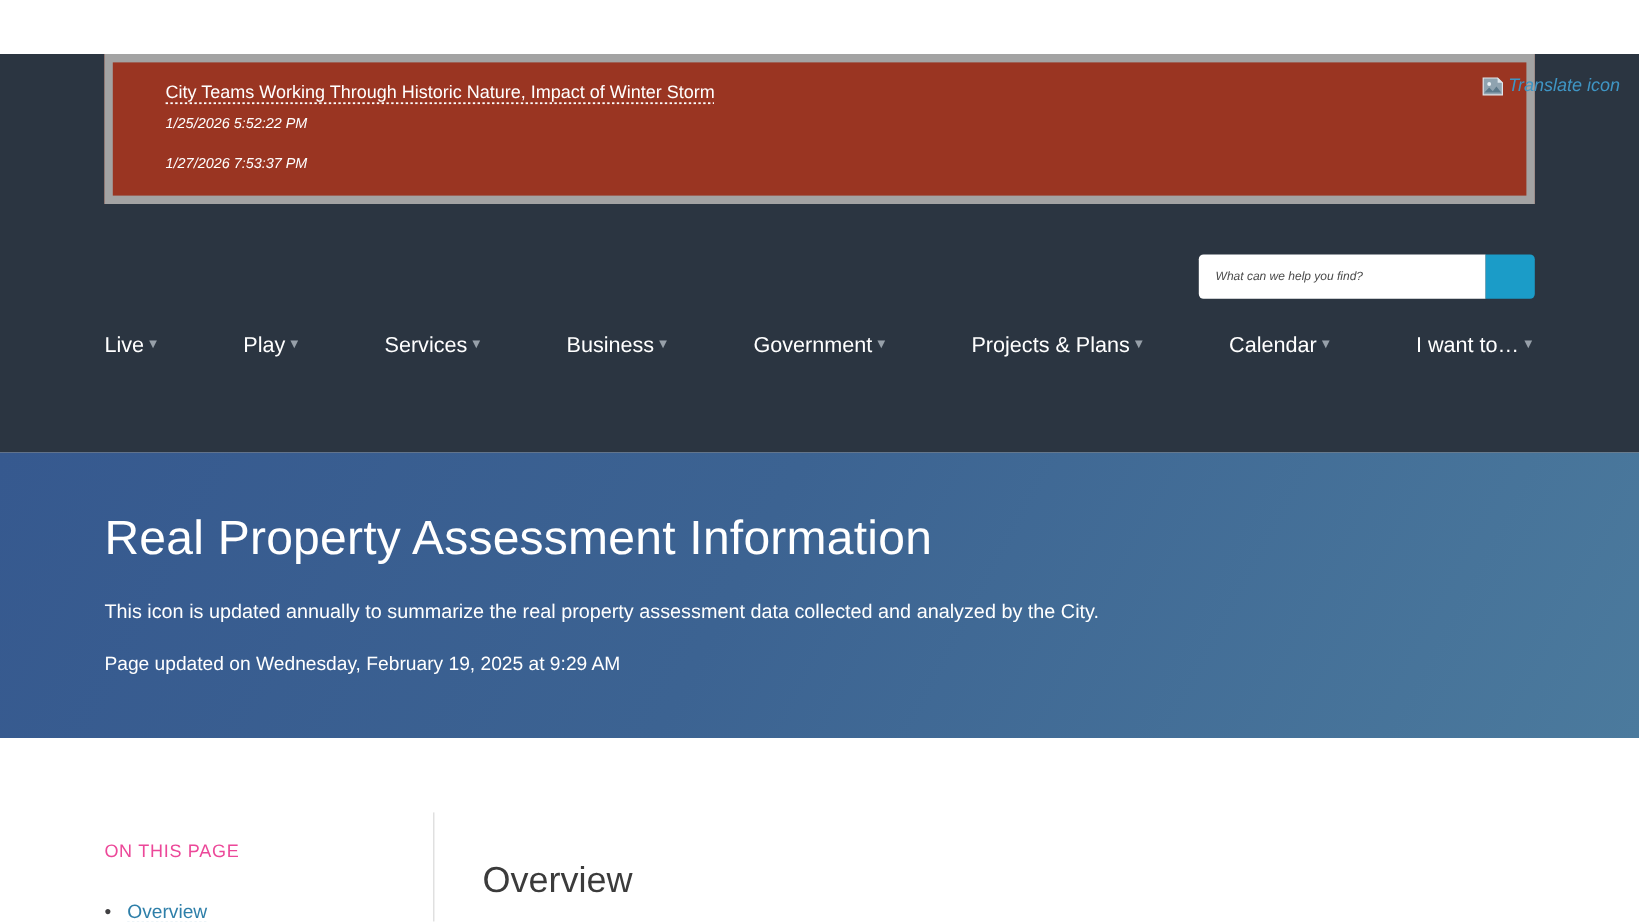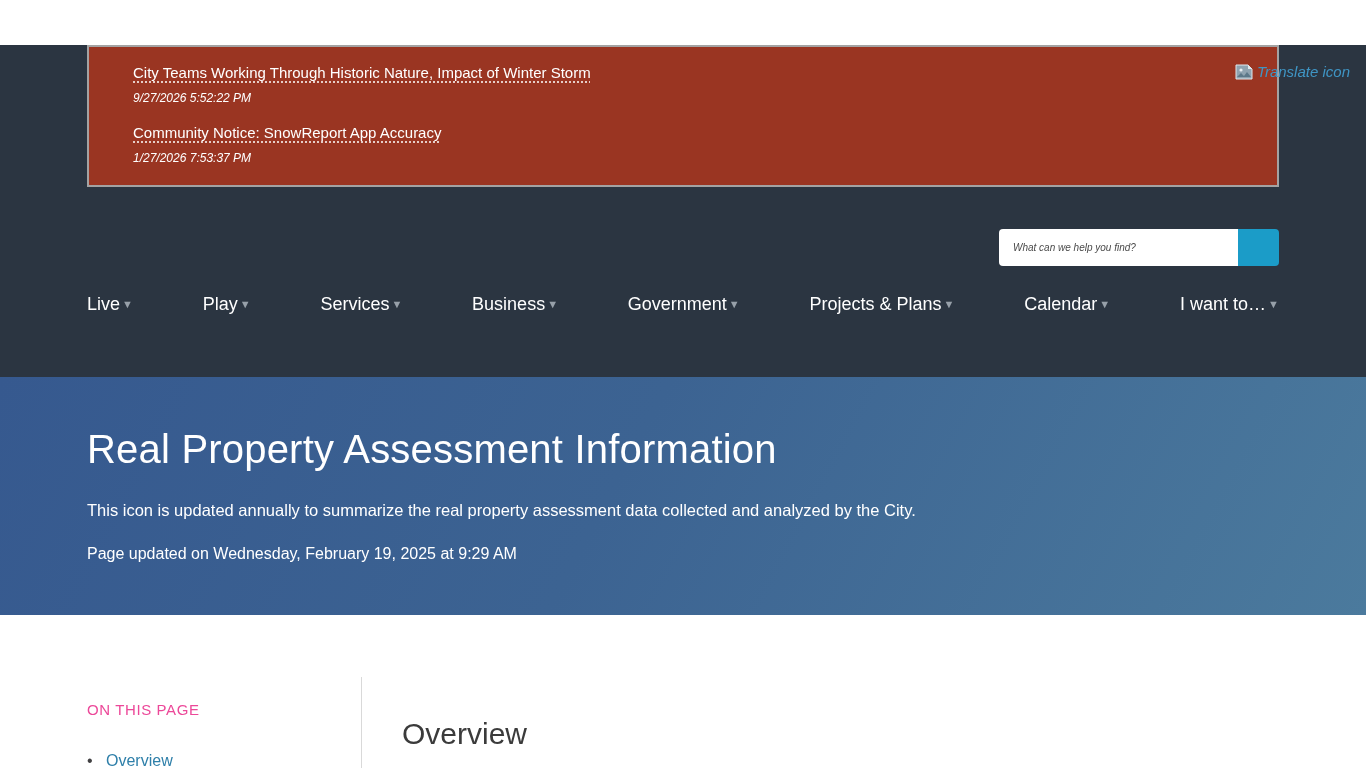--- a/index.html
+++ b/index.html
@@ -23,21 +23,21 @@
     color: #3f95c4; font-style: italic; font-size: 15px;
     text-decoration: none; cursor: pointer; padding-left: 24px;
   }
   .broken-img-icon { width: 18px; height: 16px; display: inline-block; }
 
   
   .alert-banner {
     margin: 0 auto; margin-top: 45px;
     width: 1192px;
     background: #9a3522;
-    border: 2px solid #a3a3a3;
+    border: 7px solid #a3a3a3;
     padding: 17px 44px 20px 44px;
   }
   .alert-item + .alert-item { margin-top: 19px; }
   .alert-title {
     color: #ffffff; font-size: 15px; cursor: pointer;
     text-decoration: underline dotted; text-underline-offset: 4px;
     display: inline-block;
   }
   .alert-time {
     color: #ffffff; font-style: italic; font-size: 12px;
@@ -141,24 +141,23 @@
         <circle cx="6" cy="6" r="1.6" fill="#e8eef2"></circle>
         <path d="M2 13 l4 -4 3 3 3 -4 4 5 z" fill="#5c7889"></path>
       </svg>
     </span>
     <span>Translate icon</span>
   </a>
 
   <div class="alert-banner">
     <div class="alert-item">
       <a class="alert-title">City Teams Working Through Historic Nature, Impact of Winter Storm</a>
-      <div class="alert-time">9/27/2026 5:52:22 PM</div>
+      <div class="alert-time">1/25/2026 5:52:22 PM</div>
     </div>
     <div class="alert-item">
-      <a class="alert-title">Community Notice: SnowReport App Accuracy</a>
       <div class="alert-time">1/27/2026 7:53:37 PM</div>
     </div>
   </div>
 
   <div class="container">
     <div class="search-row">
       <div class="search-box">
         <input class="search-input" type="text" placeholder="What can we help you find?" style="">
         <button class="search-button"></button>
       </div>

